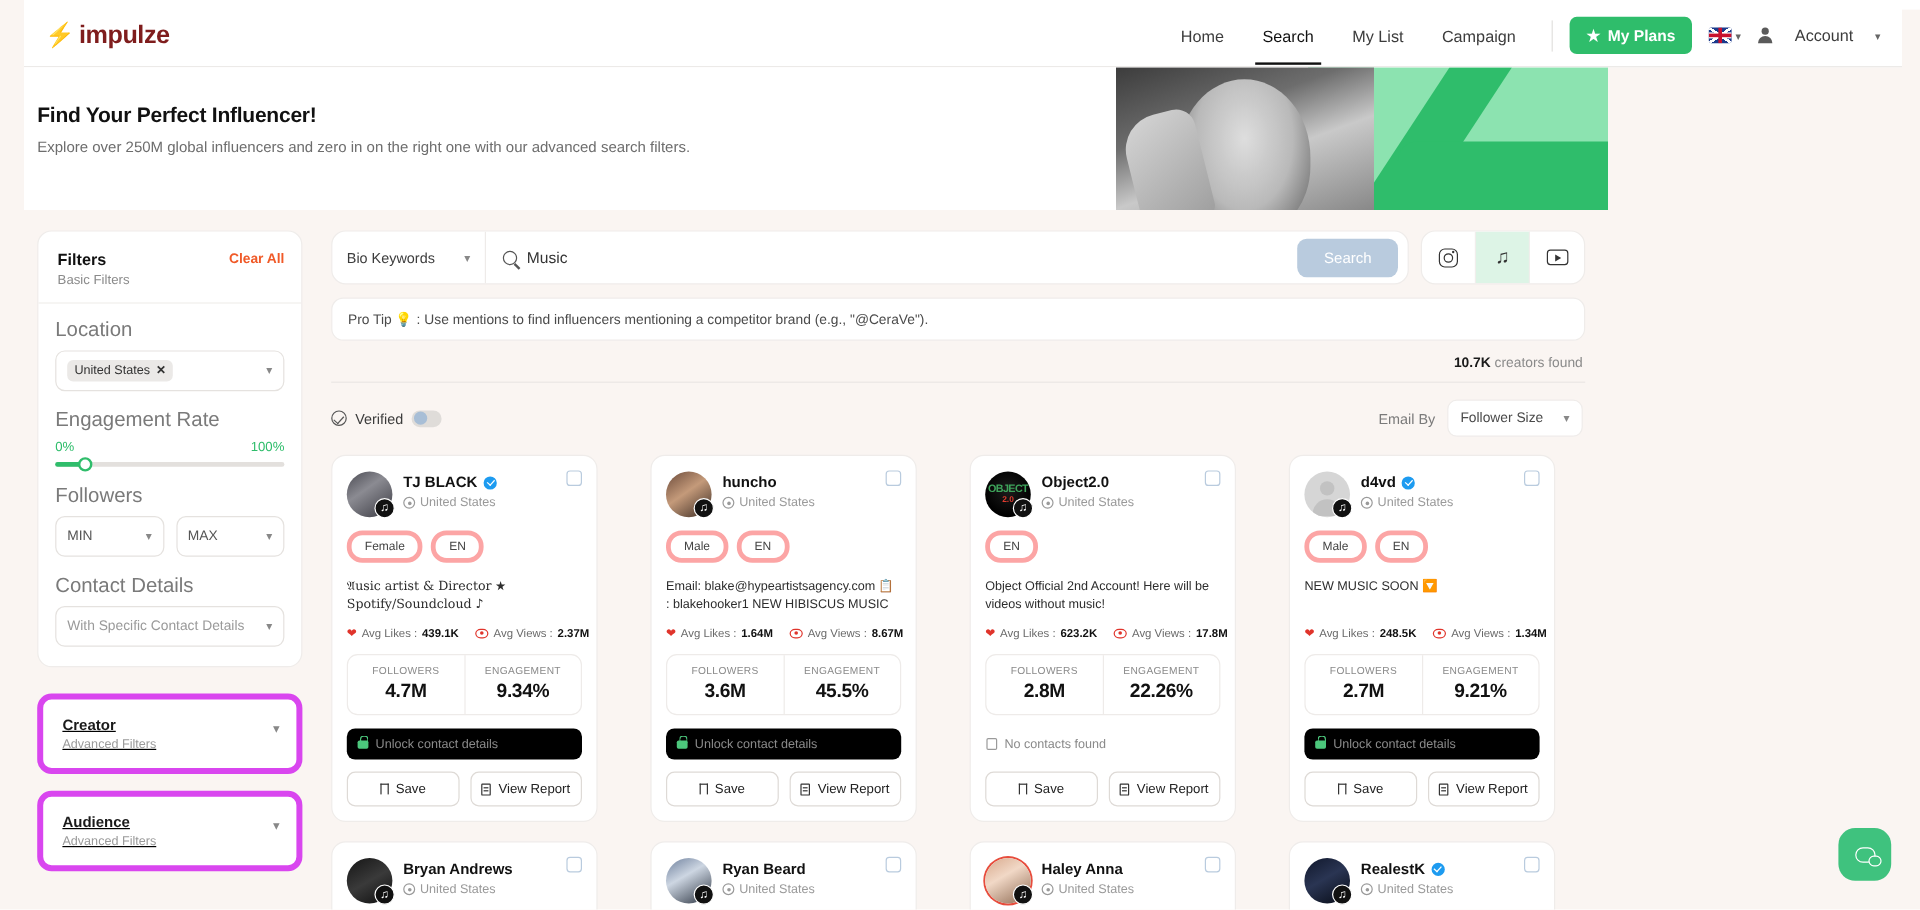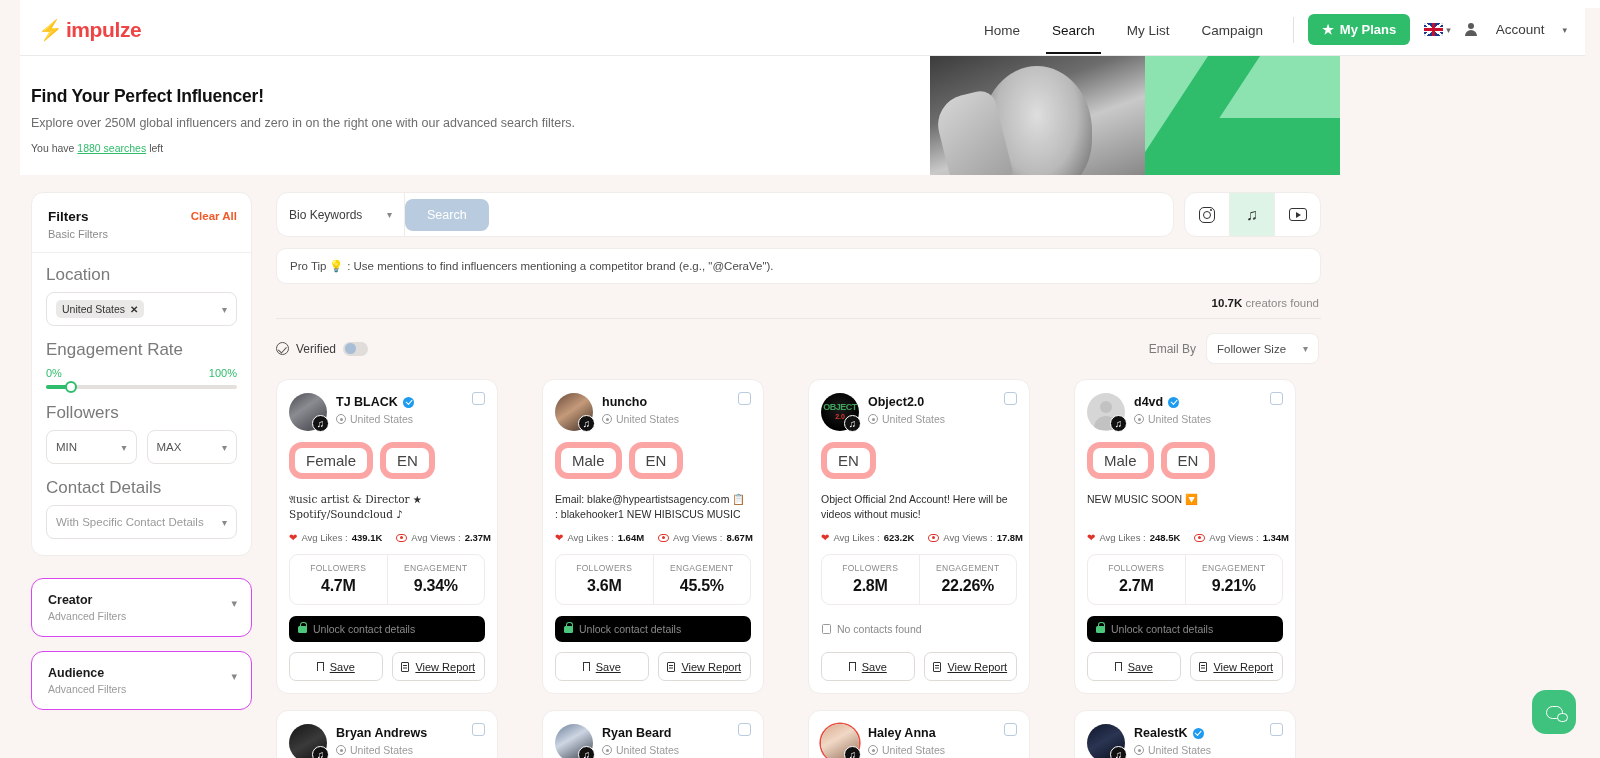--- a/index.html
+++ b/index.html
@@ -24,21 +24,21 @@
   
   .header {
     position: absolute; top: 4px; left: 20px;
     width: 1565px; height: 52px;
     background: #ffffff;
     display: flex; align-items: center;
     border-bottom: 1px solid #eceae8;
   }
   .logo { display: flex; align-items: center; margin-left: 18px; gap: 2px; }
   .logo-bolt { color: #2fcc71; font-size: 20px; line-height: 1; margin-right: 1px; }
-  .logo-text { font-size: 21px; font-weight: 700; color: #ef4444; letter-spacing: -0.4px; }
+  .logo-text { font-size: 21px; font-weight: 700; color: #7f1d1d; letter-spacing: -0.4px; }
   .nav { margin-left: auto; display: flex; align-items: center; gap: 0; }
   .nav-item {
     font-size: 13.5px; color: #3c3c3c; padding: 17px 16px 16px 16px;
     cursor: pointer; position: relative; white-space: nowrap;
   }
   .nav-item.active { color: #111; font-weight: 400; }
   .nav-item.active::after {
     content: ""; position: absolute; left: 10px; right: 10px; bottom: 0;
     height: 2px; background: #111;
   }
@@ -158,22 +158,22 @@
   }
   .slider-fill { position: absolute; left: 0; top: 0; height: 4px; width: 13%; background: #2fbd6b; border-radius: 3px; }
   .slider-knob {
     position: absolute; left: 10%; top: -4px; width: 12px; height: 12px;
     background: #fff; border: 2px solid #2fbd6b; border-radius: 50%; cursor: pointer;
   }
   .two-col { display: flex; gap: 10px; }
   .two-col .select-box { flex: 1; justify-content: center; }
   .two-col .sel-text { font-size: 11.5px; color: #555; }
   .panel-collapse {
-    background: #fff; border: 1px solid #d946ef; border-radius: 12px;
-    padding: 14px 16px; margin-top: 14px; position: relative; cursor: pointer;
+    background: #fff; border: 5px solid #d946ef; border-radius: 12px;
+    padding: 14px 16px; margin-top: 14px; position: relative; cursor: pointer; text-decoration: underline;
   }
   .pc-title { font-size: 12.5px; font-weight: 600; color: #1a1a1a; }
   .pc-sub { font-size: 10.5px; color: #9a9a9a; margin-top: 3px; }
   .pc-caret { position: absolute; right: 14px; top: 18px; font-size: 11px; color: #888; }
 
   
   .results-col { position: absolute; left: 276px; top: 0; width: 1045px; }
   .search-row { display: flex; gap: 10px; align-items: stretch; }
   .search-bar {
     flex: 1; background: #fff; border: 1px solid #efecea; border-radius: 12px;
@@ -334,21 +334,21 @@
     content:""; position:absolute; left:2.5px; top:2.5px; width:3px; height:3px;
     background:#9a9a9a; border-radius:50%;
   }
   .card-loc-text { font-size: 10.5px; color: #9a9a9a; }
   .card-check {
     position: absolute; right: 12px; top: 12px; width: 13px; height: 13px;
     border: 1.3px solid #b9cbde; border-radius: 3px; cursor: pointer;
   }
   .tags { display: flex; gap: 7px; margin-top: 11px; }
   .tag {
-    border: 6px solid #fca5a5; border-radius: 13px; font-size: 15px; color: #444;
+    border: 4px solid #fca5a5; border-radius: 13px; font-size: 10px; color: #444;
     padding: 4px 11px;
   }
   .card-bio {
     font-size: 10.5px; color: #2d2d2d; margin-top: 13px; line-height: 1.45;
     height: 29px; overflow: hidden;
   }
   .card-bio.fancy { font-family: "DejaVu Serif", serif; font-size: 10.5px; }
   .metrics { display: flex; gap: 14px; margin-top: 11px; align-items: center; }
   .metric { display: flex; align-items: center; gap: 4px; font-size: 9.5px; color: #6a6a6a; white-space: nowrap; }
   .metric b { color: #111; font-weight: 700; }
@@ -386,21 +386,20 @@
   }
   .nocontact-ic {
     width: 9px; height: 10px; border: 1.2px solid #9a9a9a; border-radius: 1.5px; flex: none;
   }
   .card-actions { display: flex; gap: 9px; margin-top: 10px; }
   .act-btn {
     flex: 1; border: 1px solid #dedad6; border-radius: 7px; background: #fff;
     height: 29px; display: flex; align-items: center; justify-content: center; gap: 6px;
     font-size: 11px; color: #222; cursor: pointer;
     font-family: "Liberation Sans", sans-serif;
-    text-decoration: underline;
   }
   .bookmark-ic { width: 7px; height: 9px; border: 1.2px solid #333; border-bottom: none; flex:none; }
   .doc-ic {
     width: 8px; height: 10px; border: 1.2px solid #333; border-radius: 1px; position: relative; flex: none;
   }
   .doc-ic::after {
     content:""; position:absolute; left:1px; top:2px; width:4px; height:1px; background:#333;
     box-shadow: 0 2.5px 0 #333;
   }
   .row2 { margin-top: 16px; }
@@ -456,25 +455,20 @@
         <span>Account</span>
         <span class="caret">▾</span>
       </div>
     </div>
   </div>
 
   <div class="hero">
     <div class="hero-text">
       <div class="hero-title">Find Your Perfect Influencer!</div>
       <div class="hero-sub">Explore over 250M global influencers and zero in on the right one with our advanced search filters.</div>
-      <div class="hero-searches">
-        <span>You have</span>
-        <a href="#">1880 searches</a>
-        <span>left</span>
-      </div>
     </div>
     <div class="hero-art">
       <div class="hero-green-1"></div>
       <div class="hero-green-2"></div>
       <div class="hero-green-3"></div>
       <div class="hero-photo"></div>
     </div>
   </div>
 
   <div class="body-area">
@@ -537,20 +531,24 @@
         <div class="pc-caret">▾</div>
       </div>
     </div>
 
     <div class="results-col">
       <div class="search-row">
         <div class="search-bar">
           <div class="bio-select">
             <span>Bio Keywords</span>
             <span class="sel-caret">▾</span>
+          </div>
+          <div class="search-input-wrap">
+            <span class="search-glass"></span>
+            <input class="search-input" value="Music" style="">
           </div>
           <button class="search-btn">Search</button>
         </div>
         <div class="platform-group">
           <div class="plat">
             <span class="ig-icon"></span>
           </div>
           <div class="plat active">
             <span class="tt-icon">♫</span>
           </div>

